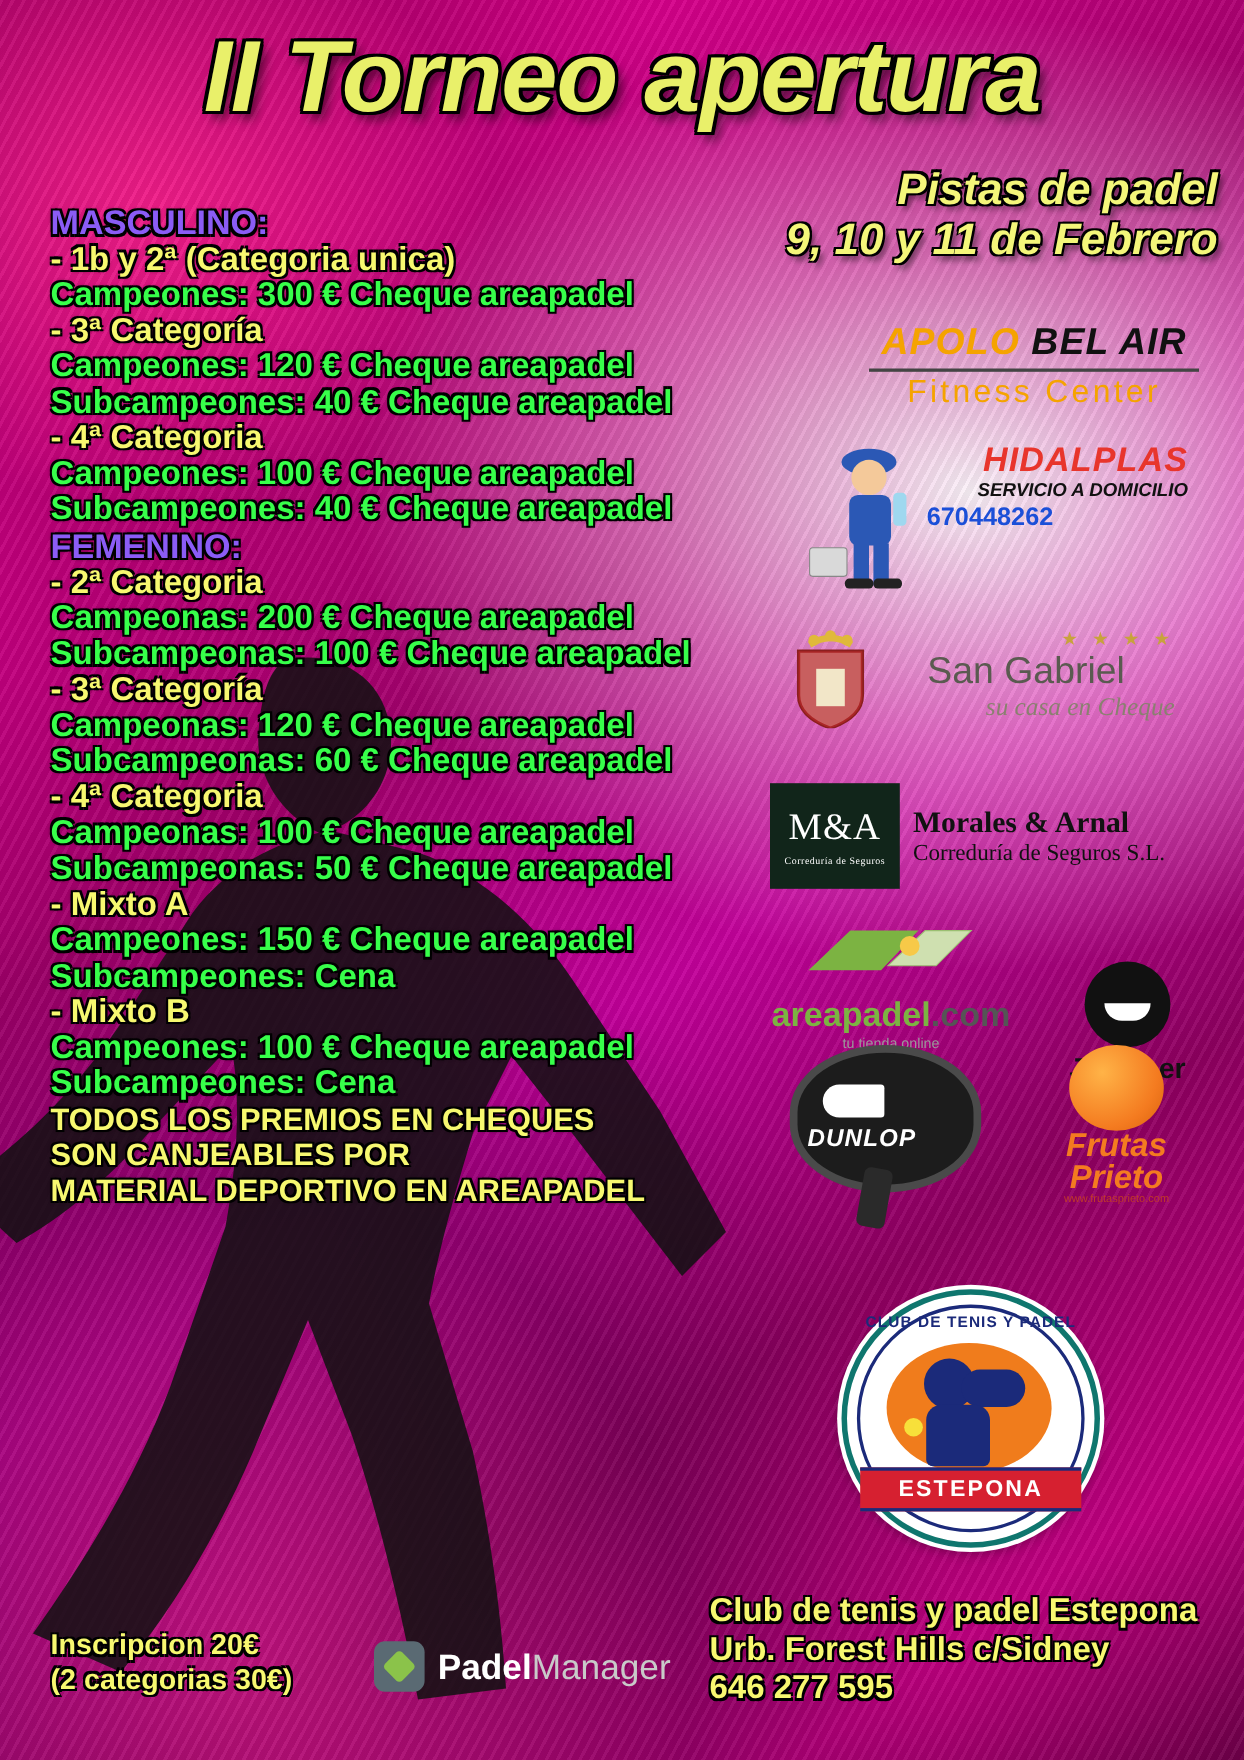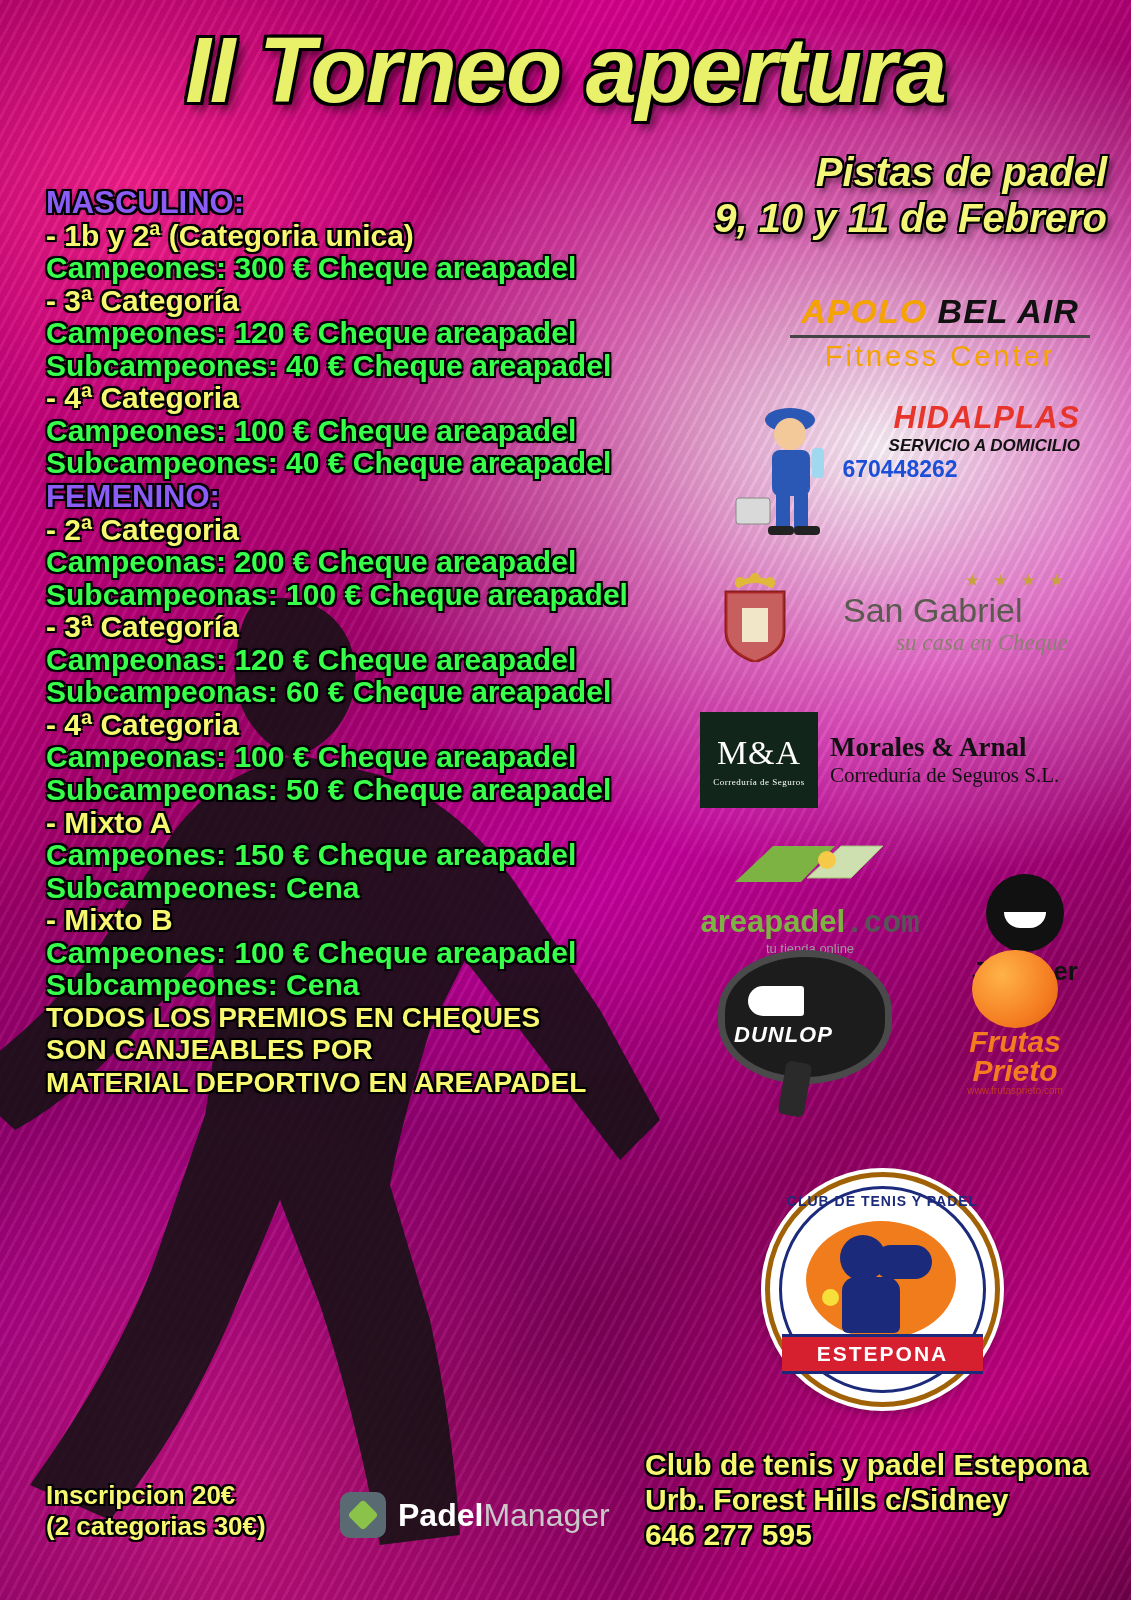--- a/index.html
+++ b/index.html
@@ -80,41 +80,41 @@
   .ma{position:absolute;left:700px;top:712px;width:400px;display:flex;align-items:center;gap:12px;}
   .ma .box{width:118px;height:96px;background:#11251a;color:#fff;display:flex;flex-direction:column;align-items:center;justify-content:center;font-family:"Liberation Serif",serif;}
   .ma .box .big{font-size:34px;letter-spacing:1px;}
   .ma .box .small{font-size:9px;letter-spacing:.5px;margin-top:5px;}
   .ma .txt{font-family:"Liberation Serif",serif;color:#111;}
   .ma .txt .l1{font-size:27px;font-weight:bold;}
   .ma .txt .l2{font-size:21px;}
 
   .area{position:absolute;left:700px;top:838px;width:220px;text-align:center;}
   .area .nm{font-size:31px;color:#7cb342;font-weight:bold;}
-  .area .nm .com{color:#555;font-family:Liberation Mono, monospace;}
+  .area .nm .com{color:#555;}
   .area .sub{font-size:13px;color:#9a9a9a;}
 
   .jhay{position:absolute;left:955px;top:874px;width:140px;text-align:center;}
   .jhay .circle{width:78px;height:78px;border-radius:50%;background:#111;margin:0 auto;position:relative;}
   .jhay .circle:after{content:"";position:absolute;left:18px;top:38px;width:42px;height:16px;border-radius:0 0 22px 22px;background:#fff;}
   .jhay .nm{font-size:26px;font-weight:bold;color:#111;margin-top:4px;}
 
   .dunlop{position:absolute;left:690px;top:950px;width:210px;height:150px;}
   .dunlop .head{position:absolute;left:28px;top:0;width:160px;height:120px;border-radius:50%/46%;background:#1c1c1c;border:7px solid #4a4a4a;}
   .dunlop .txt{position:absolute;left:44px;top:72px;color:#fff;font-size:22px;font-weight:bold;font-style:italic;letter-spacing:1px;}
   .dunlop .d{position:absolute;left:58px;top:36px;width:56px;height:30px;border-radius:28px 6px 6px 28px;background:#fff;}
   .dunlop .handle{position:absolute;left:92px;top:112px;width:26px;height:54px;background:#2a2a2a;border-radius:6px;transform:rotate(10deg);}
 
   .frutas{position:absolute;left:920px;top:950px;width:190px;text-align:center;}
   .frutas .ball{width:86px;height:78px;margin:0 auto;border-radius:50%;background:radial-gradient(circle at 35% 32%,#ffb347,#f47b20 65%,#d8600c);}
   .frutas .f1{color:#f47b20;font-size:30px;font-weight:bold;font-style:italic;line-height:.95;}
   .frutas .f2{color:#f47b20;font-size:30px;font-weight:bold;font-style:italic;line-height:.95;}
   .frutas .www{color:#c0392b;font-size:10px;}
 
-  .club{position:absolute;left:765px;top:1172px;width:225px;height:225px;border-radius:50%;background:#fff;border:5px solid #a16207;box-shadow:0 0 0 4px #fff,0 4px 12px rgba(0,0,0,.4);}
+  .club{position:absolute;left:765px;top:1172px;width:225px;height:225px;border-radius:50%;background:#fff;border:5px solid #0f766e;box-shadow:0 0 0 4px #fff,0 4px 12px rgba(0,0,0,.4);}
   .club .ring{position:absolute;inset:9px;border-radius:50%;border:3px solid #1b2a7a;}
   .club .top{position:absolute;left:0;right:0;top:16px;text-align:center;color:#1b2a7a;font-size:14px;font-weight:bold;letter-spacing:1px;}
   .club .inner{position:absolute;left:36px;top:44px;width:150px;height:118px;border-radius:50%;background:#f07c1c;}
   .club .banner{position:absolute;left:12px;right:12px;bottom:28px;height:34px;background:#d62030;border-top:3px solid #1b2a7a;border-bottom:3px solid #1b2a7a;display:flex;align-items:center;justify-content:center;color:#fff;font-size:21px;font-weight:bold;letter-spacing:2px;}
   .club .player{position:absolute;left:70px;top:58px;width:46px;height:46px;border-radius:50%;background:#1b2a7a;}
   .club .arm{position:absolute;left:104px;top:68px;width:58px;height:34px;border-radius:26px;background:#1b2a7a;}
   .club .body{position:absolute;left:72px;top:100px;width:58px;height:56px;border-radius:14px 14px 6px 6px;background:#1b2a7a;}
   .club .dot{position:absolute;left:52px;top:112px;width:17px;height:17px;border-radius:50%;background:#f7e03a;}
 
   .pm{position:absolute;left:340px;top:1492px;display:flex;align-items:center;gap:12px;}

